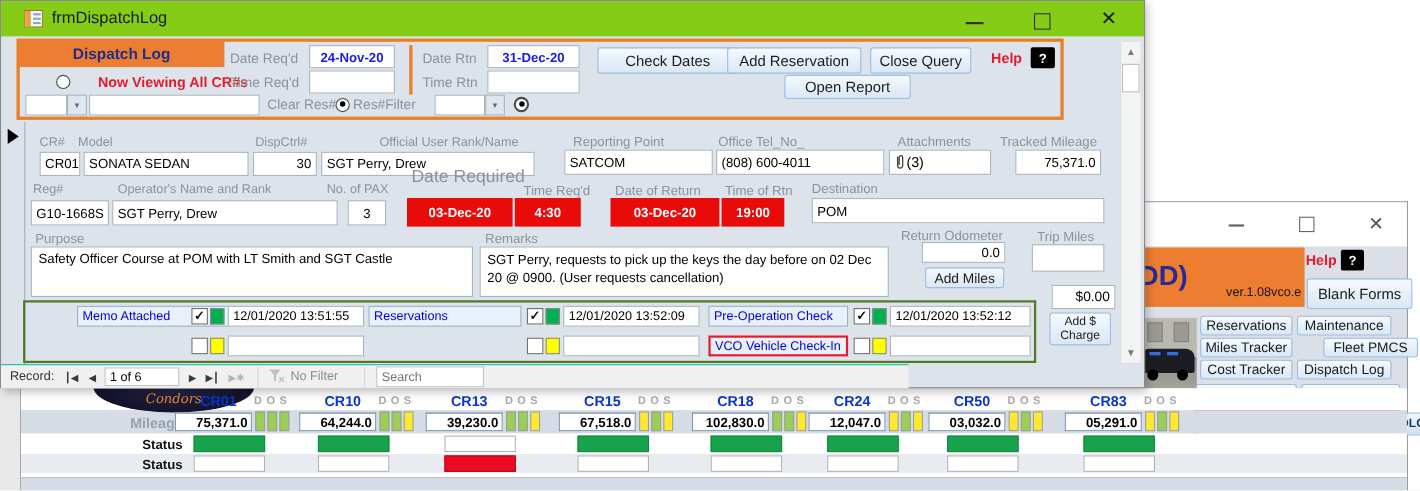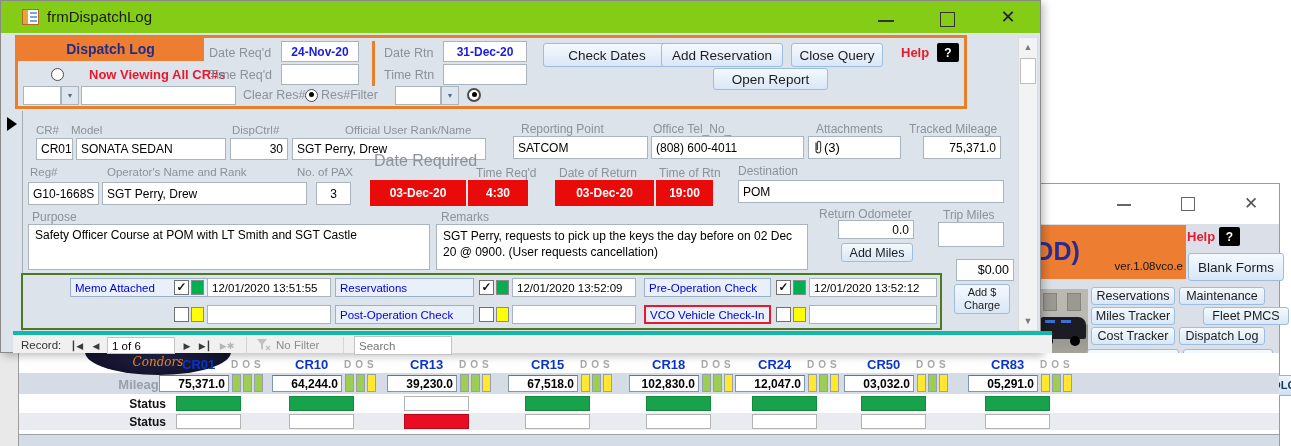--- a/index.html
+++ b/index.html
@@ -300,21 +300,20 @@
 
     <span class="abs cb chk-false" style="left:173px;top:306px;"></span>
     <span class="abs ind ind-yellow" style="left:190px;top:306px;"></span>
     <div class="abs box" style="left:206px;top:304px;width:124px;height:19px;font-size:11.5px;"></div>
 
     <div class="abs chklbl alert-false" style="left:334px;top:277px;width:139px;height:19px;">Reservations</div>
     <span class="abs cb chk-true" style="left:478px;top:279px;"></span>
     <span class="abs ind ind-green" style="left:495px;top:279px;"></span>
     <div class="abs box" style="left:511px;top:277px;width:124px;height:19px;font-size:11.5px;">12/01/2020 13:52:09</div>
 
-    <div class="abs chklbl alert-false" style="left:334px;top:304px;width:139px;height:19px;">Post-Operation Check</div>
     <span class="abs cb chk-false" style="left:478px;top:306px;"></span>
     <span class="abs ind ind-yellow" style="left:495px;top:306px;"></span>
     <div class="abs box" style="left:511px;top:304px;width:124px;height:19px;font-size:11.5px;"></div>
 
     <div class="abs chklbl alert-false" style="left:643px;top:277px;width:127px;height:19px;">Pre-Operation Check</div>
     <span class="abs cb chk-true" style="left:775px;top:279px;"></span>
     <span class="abs ind ind-green" style="left:792px;top:279px;"></span>
     <div class="abs box" style="left:808px;top:277px;width:128px;height:19px;font-size:11.5px;">12/01/2020 13:52:12</div>
 
     <div class="abs chklbl alert-true" style="left:643px;top:304px;width:127px;height:19px;">VCO Vehicle Check-In</div>
@@ -323,21 +322,21 @@
     <div class="abs box" style="left:808px;top:304px;width:128px;height:19px;font-size:11.5px;"></div>
 
     <div class="abs" style="left:14px;top:325px;width:1002px;height:5px;background:#e87f2b;z-index:-1;"></div>
 
     <div class="abs" style="left:1017px;top:36px;width:20px;height:294px;background:#f2f3f5;border:1px solid #dcdcdc;">
       <div class="abs navbtn" style="left:1px;top:1px;width:16px;height:16px;color:#7a7a7a;">▲</div>
       <div class="abs" style="left:1px;top:20px;width:16px;height:26px;background:#fff;border:1px solid #bdbdbd;"></div>
       <div class="abs navbtn" style="left:1px;top:275px;width:16px;height:16px;color:#7a7a7a;">▼</div>
     </div>
 
-    <div class="abs" style="left:12px;top:330px;width:1039px;height:22px;background:#f0f0f0;border-top:4px solid #14b8a6;">
+    <div class="abs" style="left:0;top:330px;width:825px;height:22px;background:#f0f0f0;border-top:1px solid #14b8a6;">
       <span style="position:absolute;left:8px;top:4px;font-size:11.5px;color:#333;">Record:</span>
       <span class="abs navbtn" style="left:56px;top:3px;width:16px;height:15px;">┃◀</span>
       <span class="abs navbtn" style="left:76px;top:3px;width:14px;height:15px;">◀</span>
       <span class="abs box" style="left:94px;top:2px;width:68px;height:17px;font-size:11.5px;border-color:#c3c3c3;">1 of 6</span>
       <span class="abs navbtn" style="left:167px;top:3px;width:14px;height:15px;">▶</span>
       <span class="abs navbtn" style="left:184px;top:3px;width:16px;height:15px;">▶┃</span>
       <span class="abs navbtn" style="left:204px;top:3px;width:20px;height:15px;color:#b5b5b5;">▶✱</span>
       <span class="abs" style="left:233px;top:2px;width:1px;height:18px;background:#d5d5d5;"></span>
       <svg width="16" height="14" viewBox="0 0 16 14" style="position:absolute;left:243px;top:3px;opacity:0.55;">
         <path d="M1 1 h10 l-4 5 v6 l-2 -1.5 V6 Z" fill="#9a9a9a"></path>

